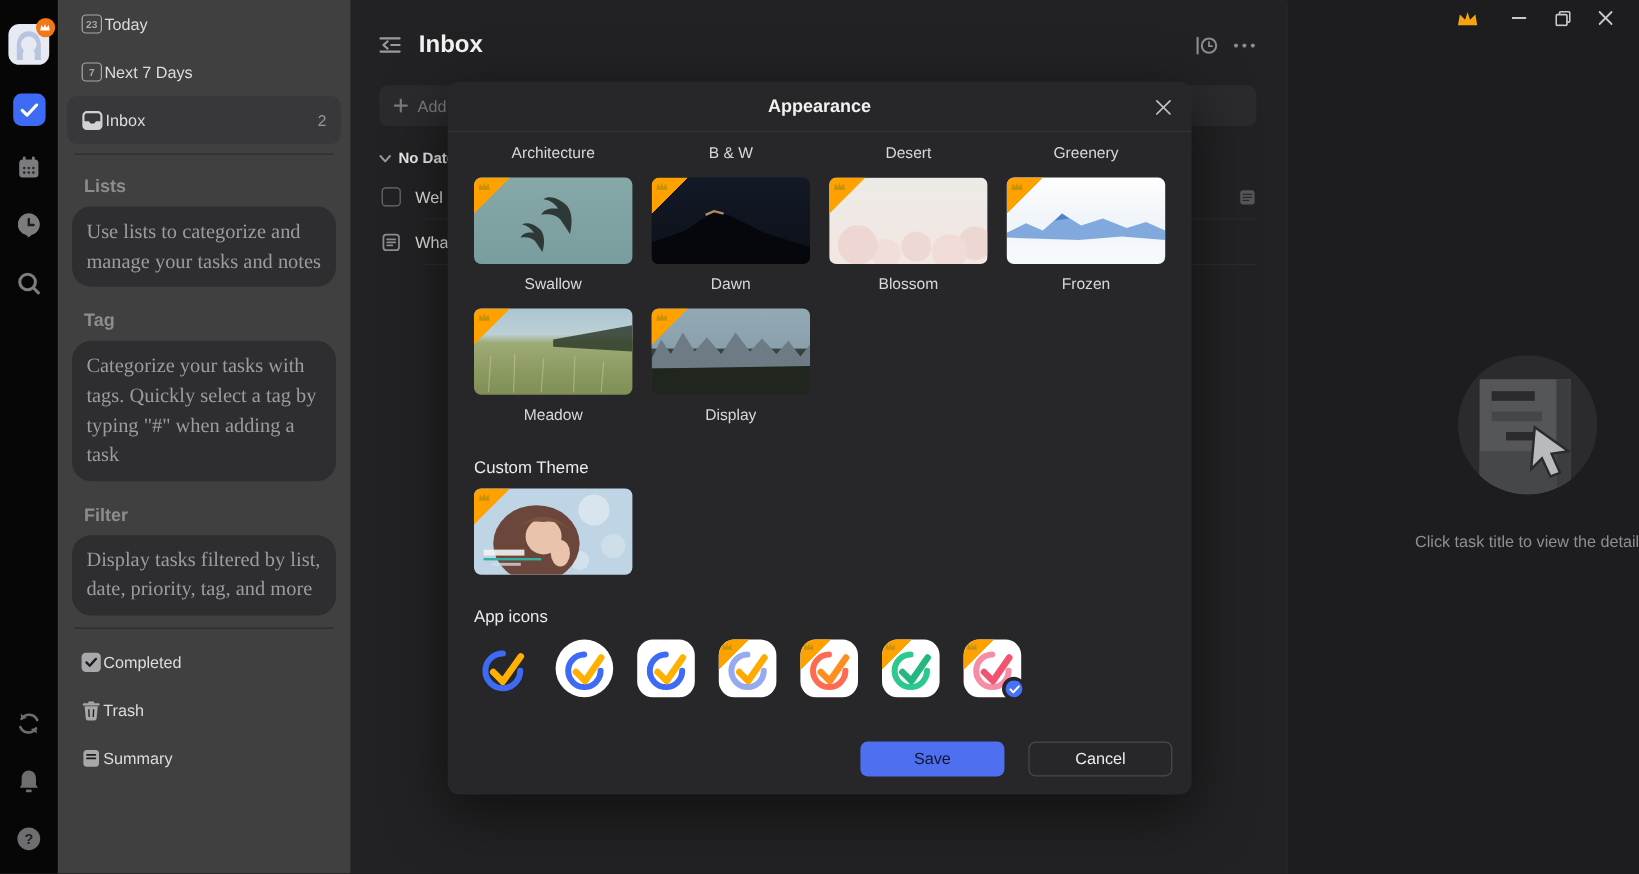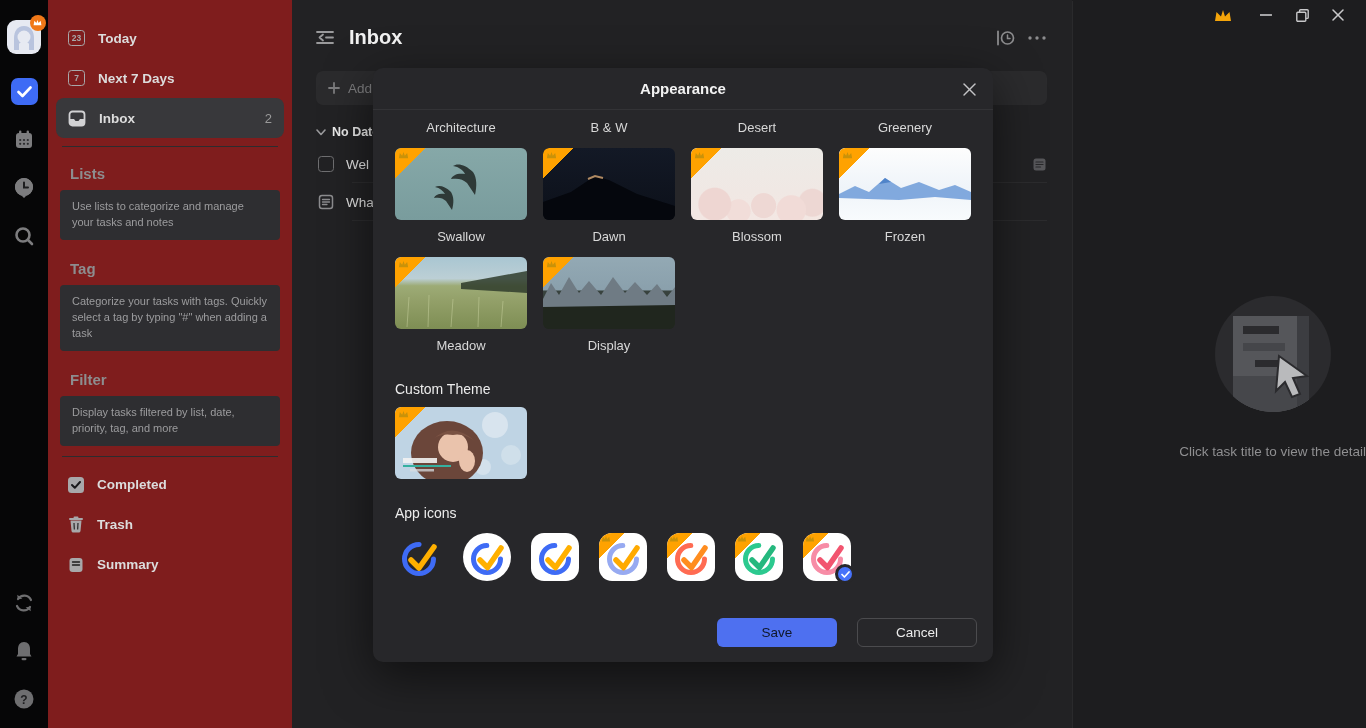--- a/index.html
+++ b/index.html
@@ -10,28 +10,28 @@
   .rail { position:absolute; left:0; top:0; width:48px; height:728px; background:#060607; display:flex; flex-direction:column; align-items:center; z-index:3; }
   .avatar { margin-top:20px; width:34px; height:34px; border-radius:9px; background:#e7eaf2; position:relative; }
   .avatar svg { position:absolute; left:3px; top:4px; }
   .avatar-badge { position:absolute; right:-5px; top:-5px; width:16px; height:16px; border-radius:50%; background:#f07818; display:flex; align-items:center; justify-content:center; }
   .rail-app { margin-top:24px; width:27px; height:27px; border-radius:7px; background:#3e6bf5; display:flex; align-items:center; justify-content:center; }
   .rail-ic { margin-top:22px; width:26px; height:26px; display:flex; align-items:center; justify-content:center; }
   .rail-spacer { flex:1; }
   .rail-bottom { margin-bottom:16px; display:flex; flex-direction:column; align-items:center; }
 
   
-  .sidebar { position:absolute; left:48px; top:0; width:244px; height:728px; background:#7f1d1d; padding-top:18px; z-index:2; }
+  .sidebar { position:absolute; left:48px; top:0; width:244px; height:728px; background:#404040; z-index:2; }
   .side-item { height:40px; margin:0 8px; padding:0 12px; border-radius:8px; display:flex; align-items:center; color:#dcdcdc; font-size:13.5px; cursor:default; }
-  .side-item .lbl { margin-left:13px; flex:1;font-weight:bold; }
+  .side-item .lbl { margin-left:2px; flex:1; }
   .side-item.active { background:#38383b; }
   .side-item .count { color:#9a9a9a; font-size:13px; }
   .side-div { border-top:1px solid #2c2c2e; margin:8px 14px; }
   .section-label { padding:10px 22px 4px; font-size:15px; font-weight:bold; color:#8d8d8f; }
-  .hint-box { margin:4px 12px 10px; background:#2e2e31; border-radius:4px; padding:9px 12px; font-size:11px; line-height:1.45; color:#9c9c9e; }
+  .hint-box { margin:4px 12px 10px; background:#2e2e31; border-radius:16px; padding:9px 12px; font-size:17px; line-height:1.45; color:#9c9c9e;font-family:Liberation Serif, serif; }
   .cal-ic { width:17px; height:16px; border:1.5px solid #a8a8aa; border-radius:3.5px; font-size:8.5px; font-weight:bold; color:#a8a8aa; display:flex; align-items:center; justify-content:center; }
   .chk-ic { width:16px; height:16px; background:#a8a8aa; border-radius:3.5px; display:flex; align-items:center; justify-content:center; }
 
   
   .main { position:absolute; left:292px; top:0; width:780px; height:728px; background:#222224; z-index:1; }
   .main-header { display:flex; align-items:center; padding:26px 24px 0; }
   .main-title { font-size:20px; font-weight:bold; color:#f2f2f2; margin-left:14px; flex:1; }
   .hicon { width:22px; height:22px; display:flex; align-items:center; justify-content:center; margin-left:10px; }
   .add-bar { margin:22px 25px 0 24px; height:34px; background:#2b2b2d; border-radius:7px; display:flex; align-items:center; padding:0 12px; color:#7c7c7e; font-size:13.5px; }
   .add-bar span { margin-left:8px; }

